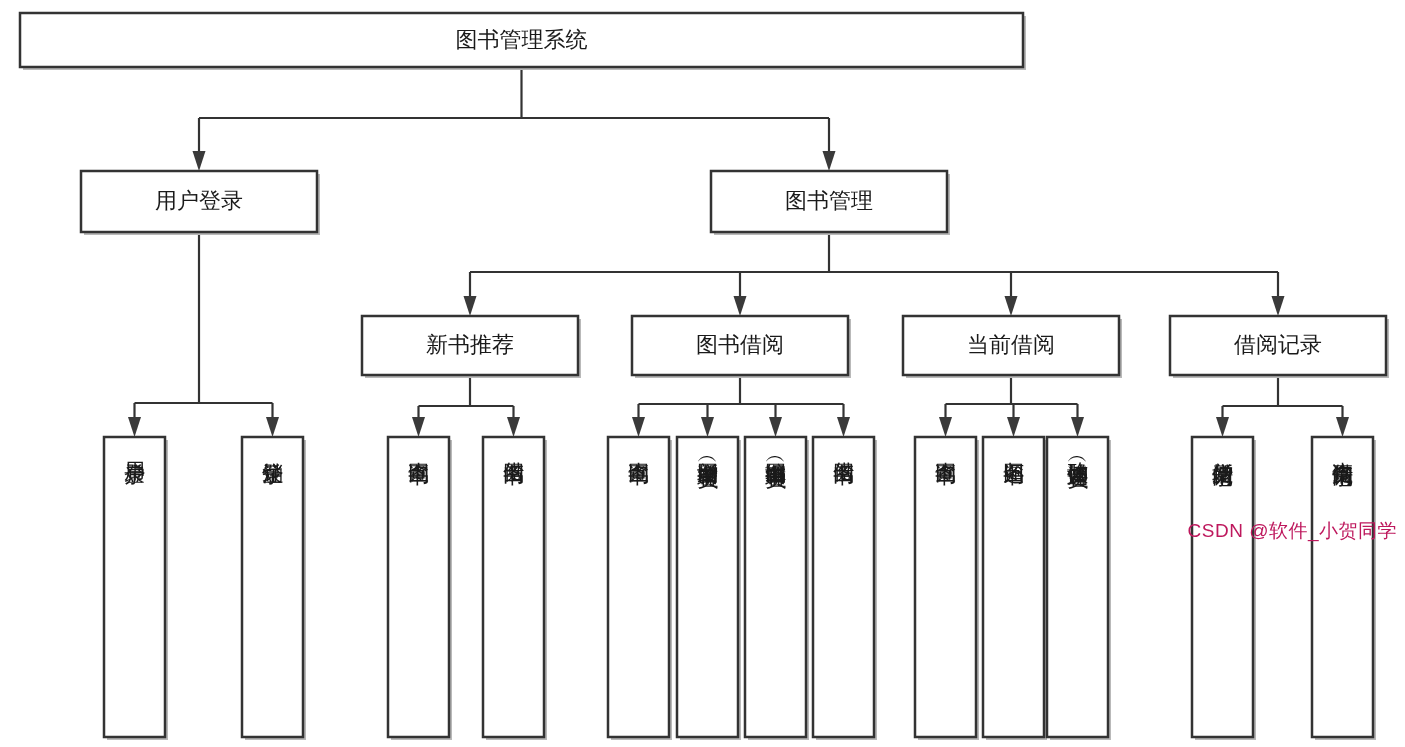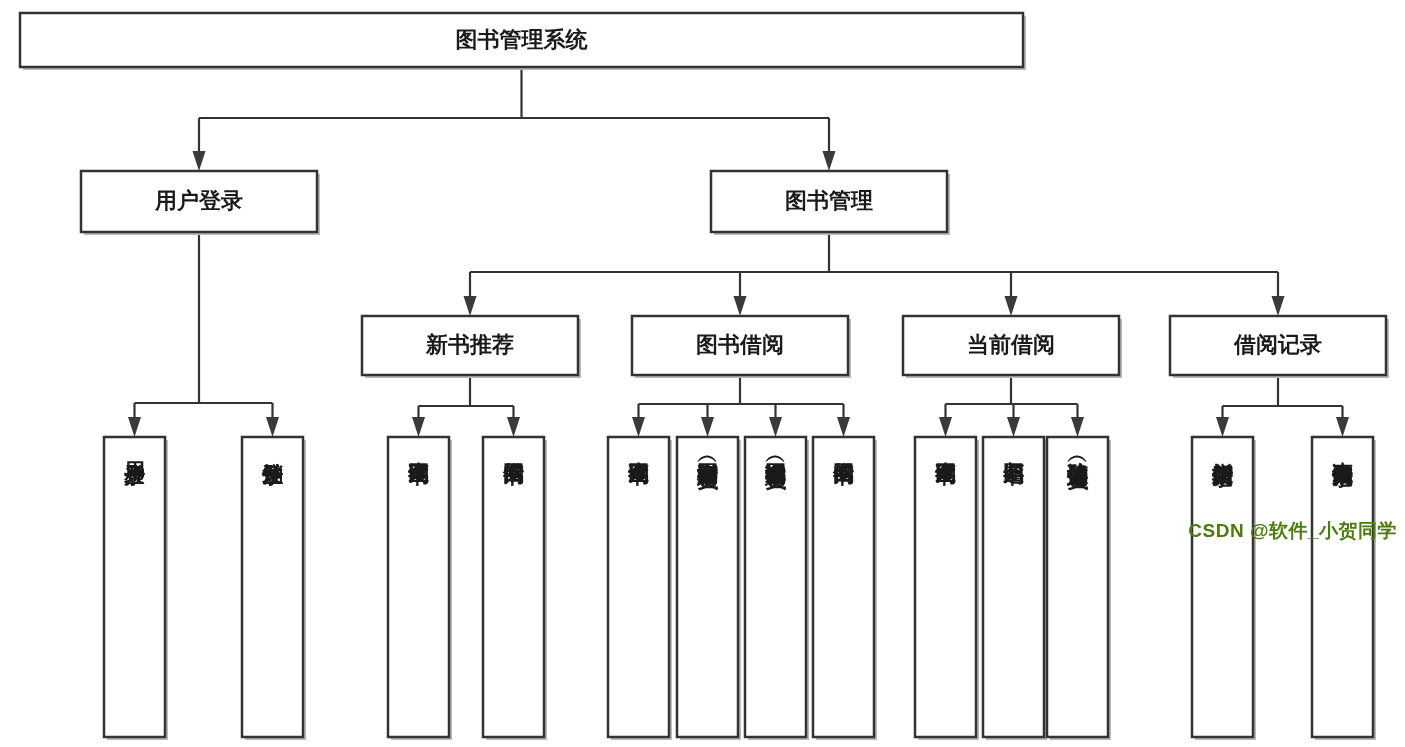--- a/index.html
+++ b/index.html
@@ -11,21 +11,20 @@
     width: 1405px;
     height: 747px;
     font-family: "Liberation Sans", "DejaVu Sans", sans-serif;
     overflow: hidden;
     position: relative;
   }
   #diagram-root {
     position: relative;
     width: 1405px;
     height: 548px;
-    font-weight: bold;
   }
   svg.chart-svg {
     position: absolute;
     top: 0;
     left: 0;
     width: 1405px;
     height: 747px;
   }
   .node-rect {
     fill: #ffffff;
@@ -66,21 +65,21 @@
     justify-content: flex-start;
     white-space: nowrap;
     pointer-events: none;
   }
   .watermark {
     position: absolute;
     right: 8px;
     bottom: 4px;
     font-family: "Liberation Sans", "DejaVu Sans", sans-serif;
     font-size: 19px;
-    color: #4d7c0f;
+    color: #be185d;
     letter-spacing: 0.5px;
     user-select: none;
     text-align: center;
   }
 </style>
 </head>
 <body>
 
 <div id="diagram-root">
 

